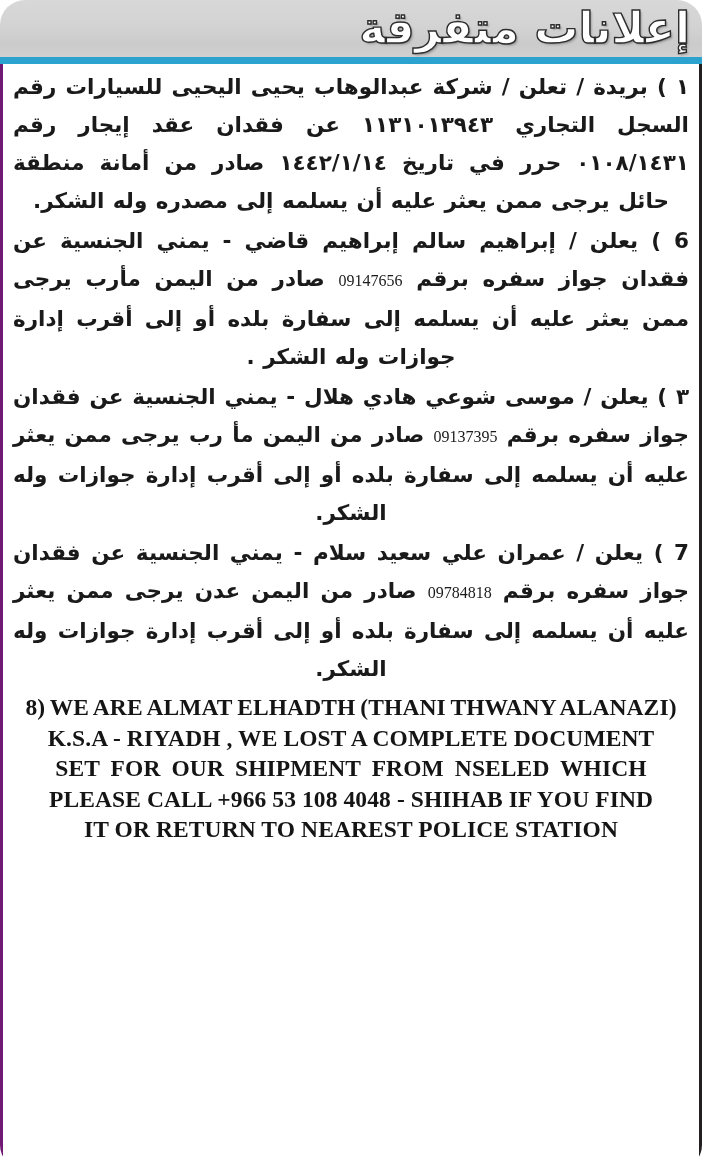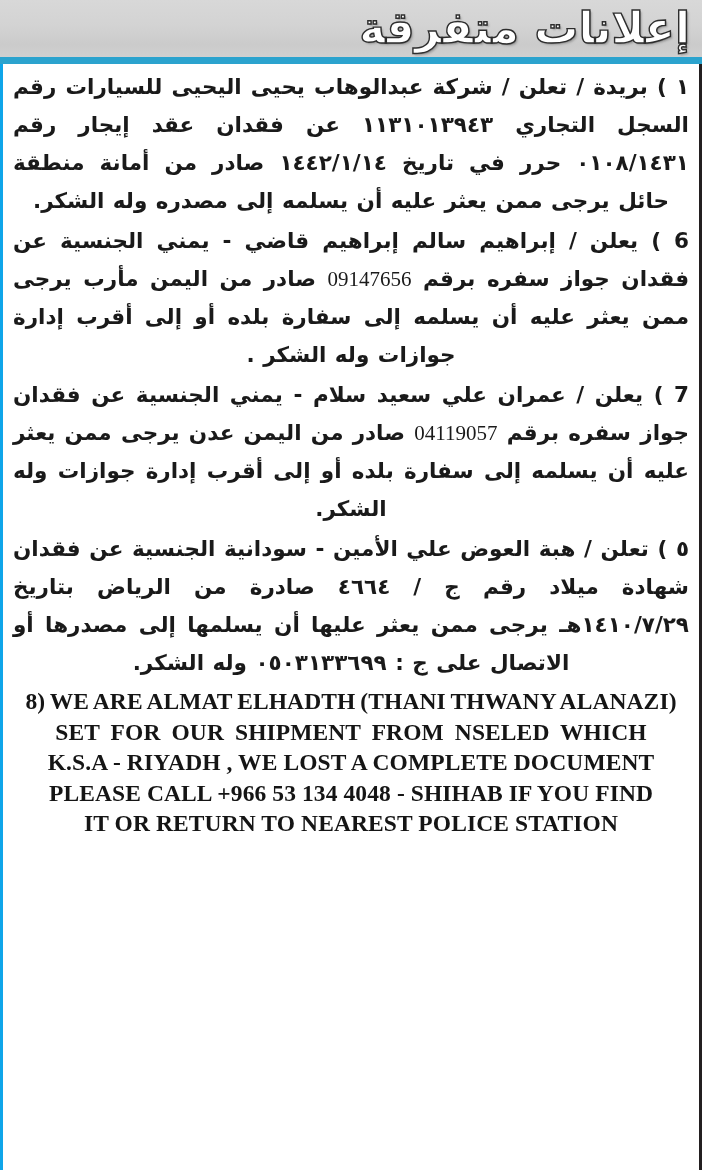--- a/index.html
+++ b/index.html
@@ -12,20 +12,21 @@
     font-family: "Liberation Sans", "DejaVu Sans", sans-serif;
   }
   .page {
     position: relative;
     width: 702px;
     height: 1170px;
     margin: 0 auto;
     background: #ffffff;
     box-sizing: border-box;
     overflow: hidden;
+    border-radius: 25px;
   }
 
   
   .masthead {
     position: relative;
     width: 702px;
     height: 57px;
     background: linear-gradient(180deg, #d8d8d8 0%, #d3d3d3 45%, #cbcbcb 78%, #d0d0d0 100%);
     box-sizing: border-box;
     overflow: hidden;
@@ -52,21 +53,21 @@
     height: 7px;
     background: #2ba3ce;
   }
 
   
   .ads-frame {
     position: relative;
     width: 702px;
     height: 1106px;
     box-sizing: border-box;
-    border-left: 3px solid #0ea5e9;
+    border-left: 3px solid #701a75;
     border-right: 3px solid #231f20;
     background: #ffffff;
     padding: 4px 10px 0 10px;
   }
 
   
   .ad-ar {
     direction: rtl;
     text-align: justify;
     text-align-last: center;
@@ -74,21 +75,21 @@
     font-weight: 700;
     font-size: 21.5px;
     line-height: 38px;
     color: #1a1a1a;
     margin: 0 0 2px 0;
     word-spacing: 1px;
   }
   .ad-ar .lat {
     font-family: "Liberation Serif", "DejaVu Serif", serif;
     font-weight: 400;
-    font-size: 21px;
+    font-size: 16px;
   }
 
   
   .ad-en {
     direction: ltr;
     text-align: justify;
     text-align-last: center;
     font-family: "Liberation Serif", "DejaVu Serif", serif;
     font-weight: 700;
     font-size: 23.5px;
@@ -111,28 +112,28 @@
   </div>
 
   <div class="accent-bar" style="background: rgb(43, 163, 206);"></div>
 
   <div class="ads-frame">
 
     <p class="ad-ar">١ ) بريدة / تعلن / شركة عبدالوهاب يحيى اليحيى للسيارات رقم السجل التجاري ١١٣١٠١٣٩٤٣ عن فقدان عقد إيجار رقم ٠١٠٨/١٤٣١ حرر في تاريخ ١٤٤٢/١/١٤ صادر من أمانة منطقة حائل يرجى ممن يعثر عليه أن يسلمه إلى مصدره وله الشكر.</p>
 
     <p class="ad-ar"><span>6 ) يعلن / إبراهيم سالم إبراهيم قاضي - يمني الجنسية عن فقدان جواز سفره برقم </span><span class="lat">09147656</span><span> صادر من اليمن مأرب يرجى ممن يعثر عليه أن يسلمه إلى سفارة بلده أو إلى أقرب إدارة جوازات وله الشكر .</span></p>
 
+    <p class="ad-ar"><span>٣ ) يعلن / موسى شوعي هادي هلال - يمني الجنسية عن فقدان جواز سفره برقم </span><span class="lat">09137395</span><span> صادر من اليمن مأ رب يرجى ممن يعثر عليه أن يسلمه إلى سفارة بلده أو إلى أقرب إدارة جوازات وله الشكر.</span></p>
 
-    <p class="ad-ar"><span>7 ) يعلن / عمران علي سعيد سلام - يمني الجنسية عن فقدان جواز سفره برقم </span><span class="lat">04119057</span><span> صادر من اليمن عدن يرجى ممن يعثر عليه أن يسلمه إلى سفارة بلده أو إلى أقرب إدارة جوازات وله الشكر.</span></p>
+    <p class="ad-ar"><span>7 ) يعلن / عمران علي سعيد سلام - يمني الجنسية عن فقدان جواز سفره برقم </span><span class="lat">09784818</span><span> صادر من اليمن عدن يرجى ممن يعثر عليه أن يسلمه إلى سفارة بلده أو إلى أقرب إدارة جوازات وله الشكر.</span></p>
 
-    <p class="ad-ar">٥ ) تعلن / هبة العوض علي الأمين - سودانية الجنسية عن فقدان شهادة ميلاد رقم ج / ٤٦٦٤ صادرة من الرياض بتاريخ ١٤١٠/٧/٢٩هـ يرجى ممن يعثر عليها أن يسلمها إلى مصدرها أو الاتصال على ج : ٠٥٠٣١٣٣٦٩٩ وله الشكر.</p>
 
 
     <div class="ad-en">
       <span class="en-line tight">8) WE ARE ALMAT ELHADTH (THANI THWANY ALANAZI)</span>
+      <span class="en-line">K.S.A - RIYADH , WE LOST A COMPLETE DOCUMENT</span>
       <span class="en-line wide">SET FOR OUR SHIPMENT FROM NSELED WHICH</span>
-      <span class="en-line">K.S.A - RIYADH , WE LOST A COMPLETE DOCUMENT</span>
-      <span class="en-line">PLEASE CALL  +966 53 134 4048 - SHIHAB IF YOU FIND</span>
+      <span class="en-line">PLEASE CALL  +966 53 108 4048 - SHIHAB IF YOU FIND</span>
       <span class="en-line">IT OR RETURN TO NEAREST POLICE STATION</span>
     </div>
 
   </div>
 </div>
 
 </body></html>

